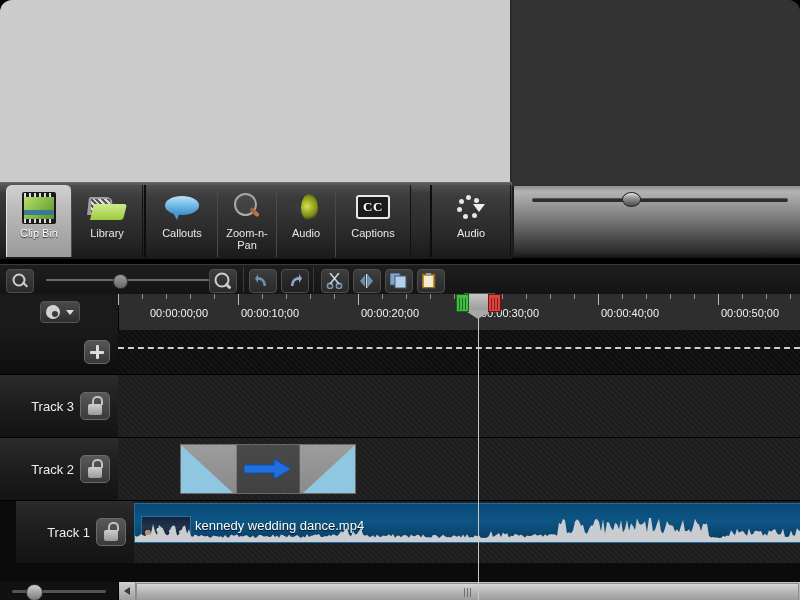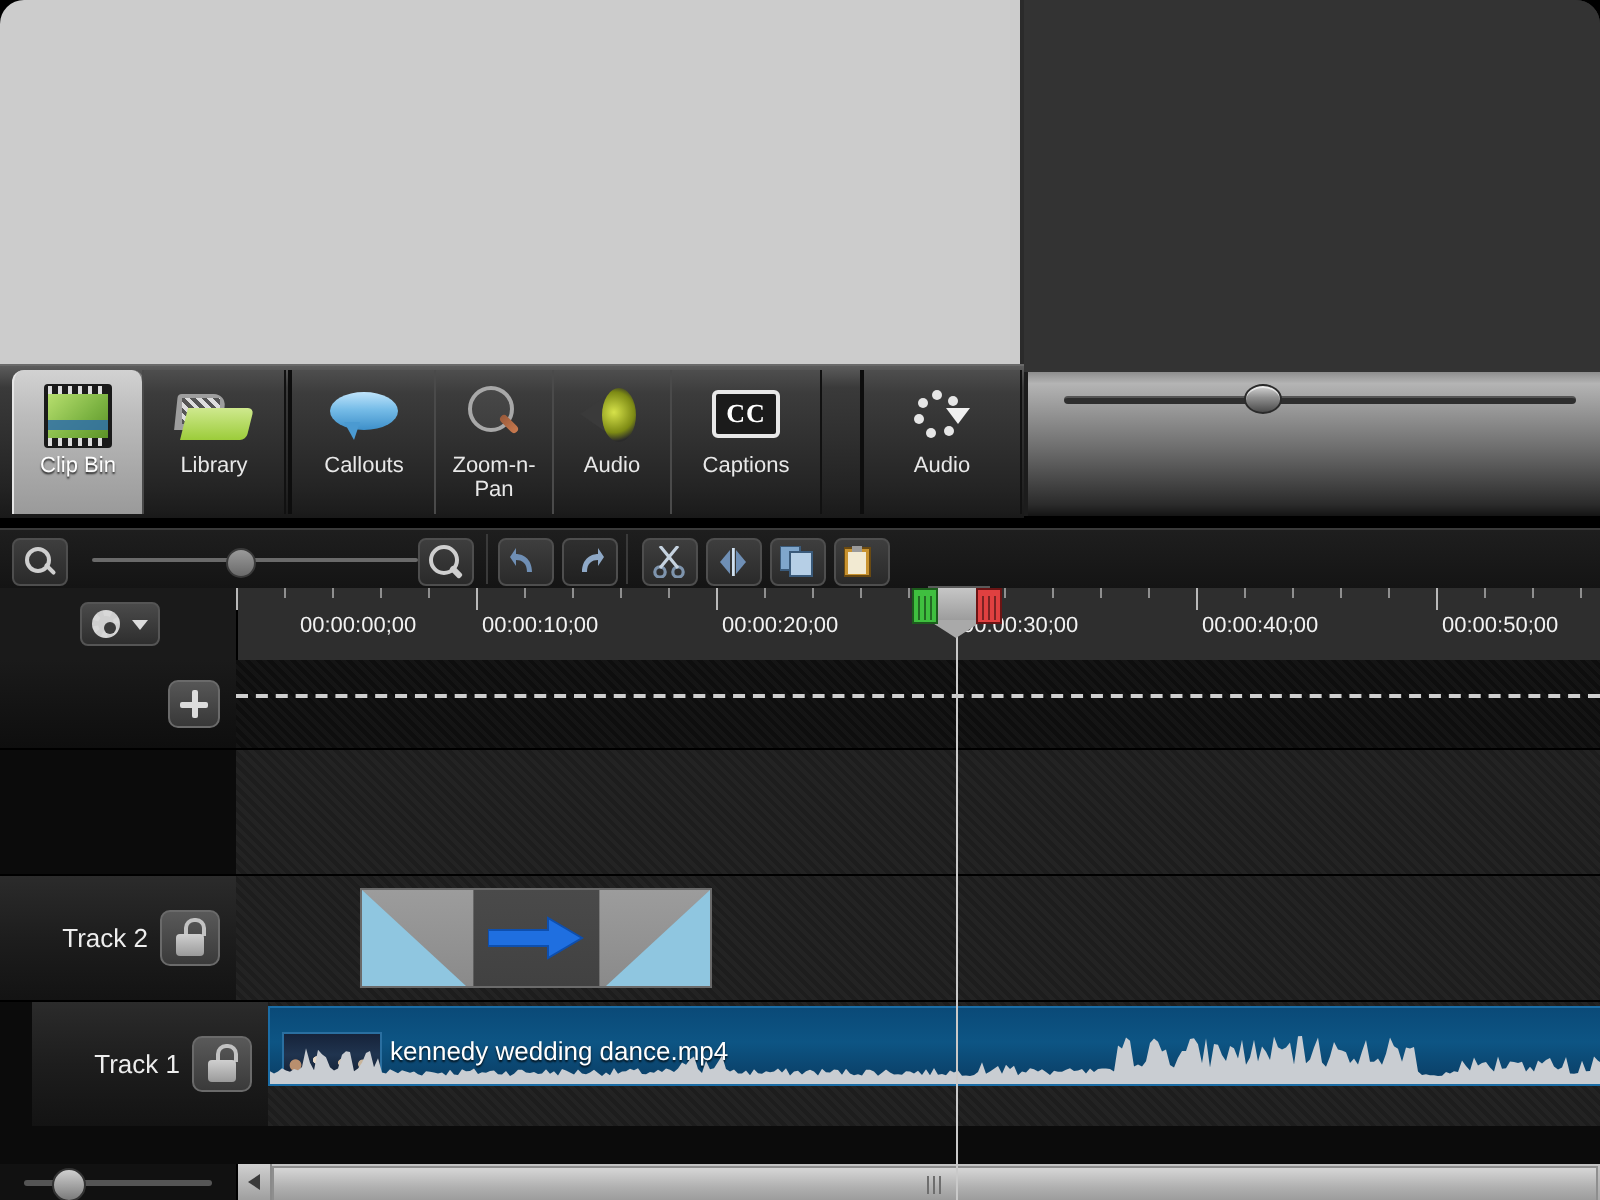--- a/index.html
+++ b/index.html
@@ -433,20 +433,27 @@
         <div class="addbtn">
           <div class="plus-h"></div>
             <div class="plus-v"></div>
         </div>
       </div>
       <div class="tbody deep"></div>
     </div>
     <div class="dashline" style="top:17px;"></div>
 
     <div class="trow" style="top:45px;height:62px;">
+      <div class="thead">
+        <div class="tname">Track 3</div>
+        <div class="lockbtn">
+          <div class="lock-sh"></div>
+          <div class="lock-body"></div>
+        </div>
+      </div>
       <div class="tbody"></div>
     </div>
 
     <div class="trow" style="top:108px;height:62px;">
       <div class="thead">
         <div class="tname">Track 2</div>
         <div class="lockbtn">
           <div class="lock-sh"></div>
           <div class="lock-body"></div>
         </div>

